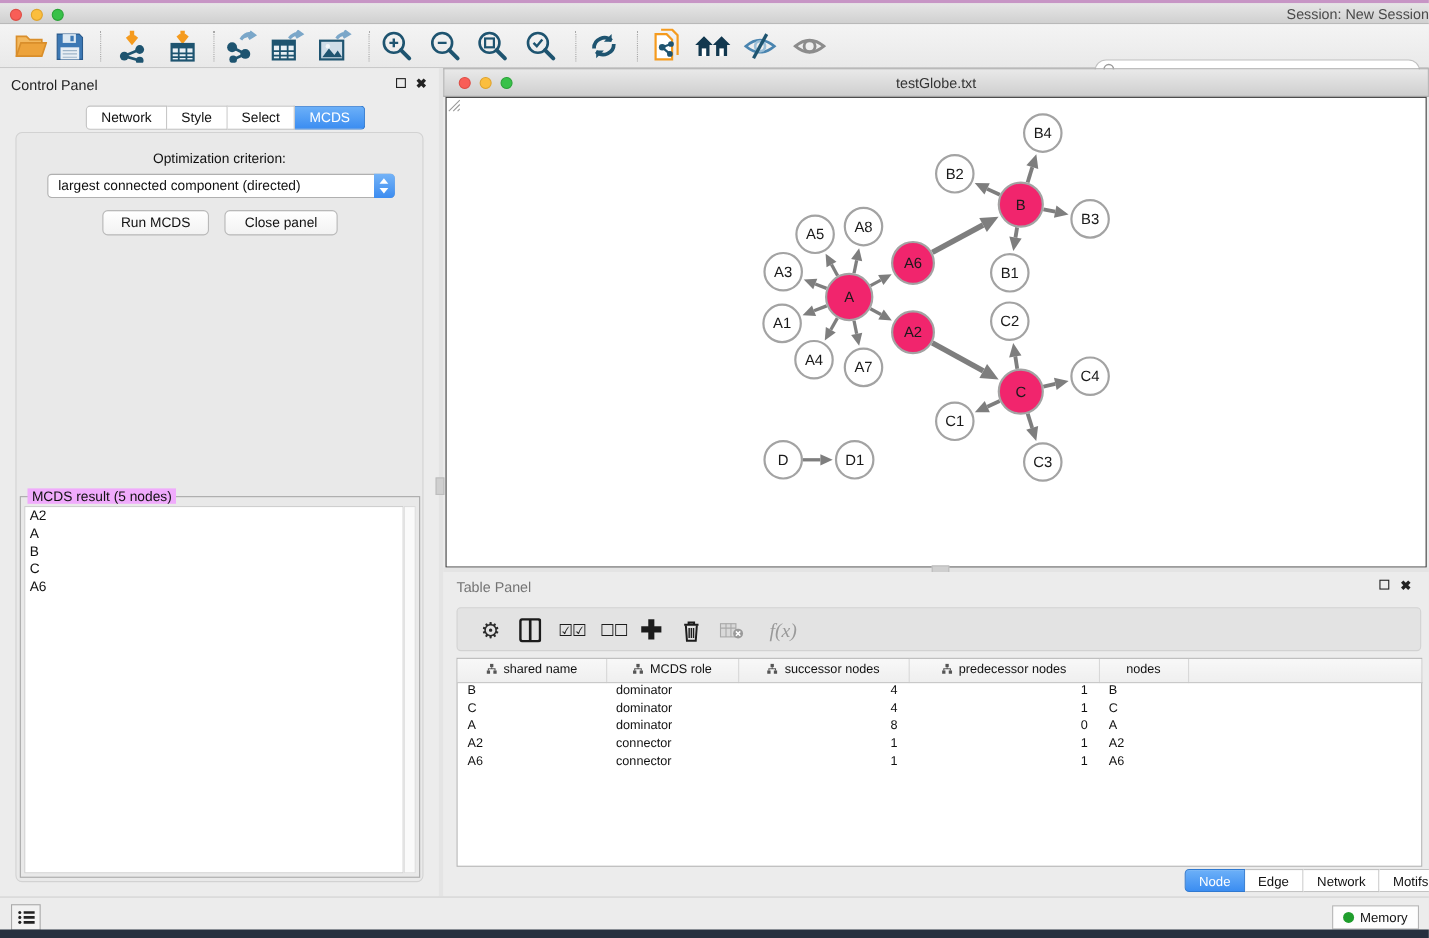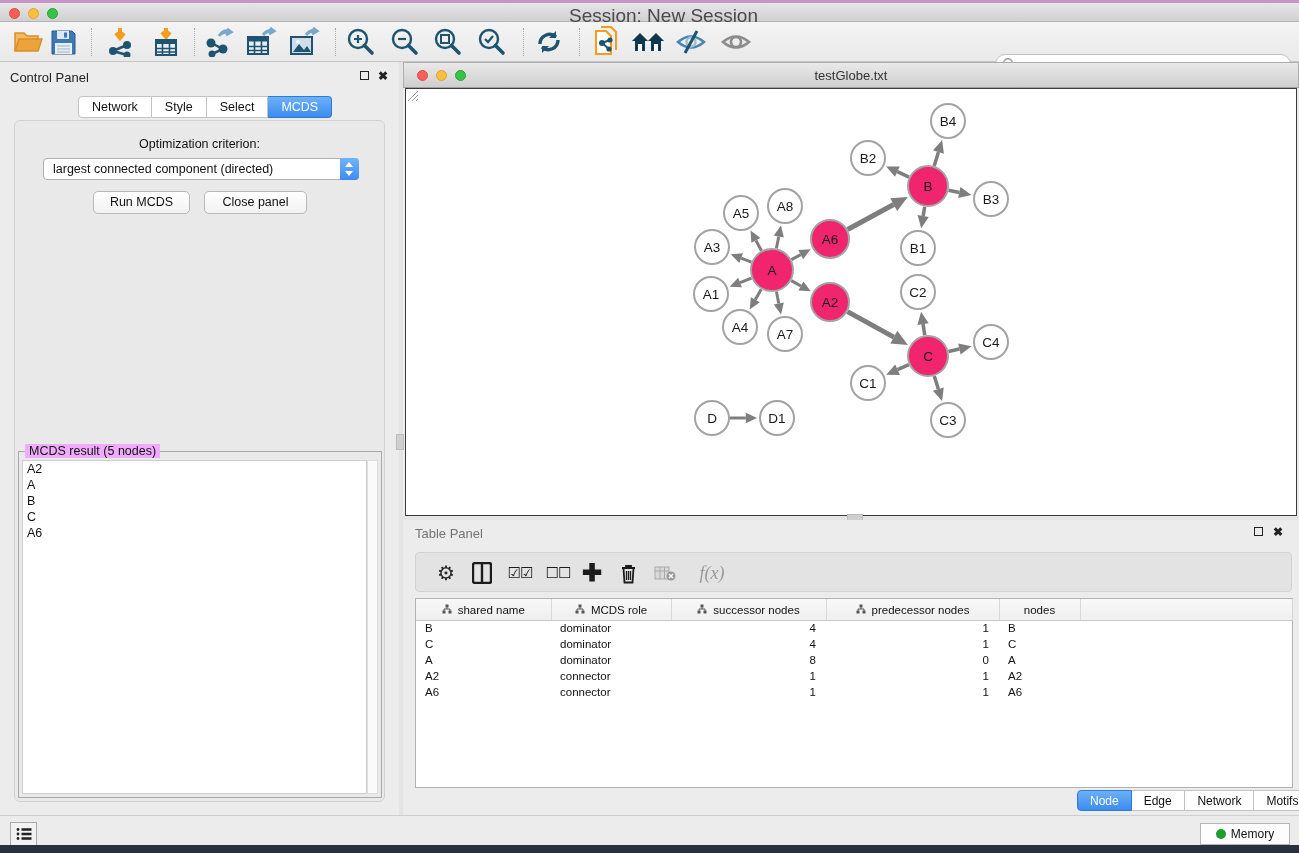--- a/index.html
+++ b/index.html
@@ -4,21 +4,21 @@
 <style>
   * { margin:0; padding:0; box-sizing:border-box; }
   html,body { width:1299px; height:853px; }
   body { font-family:"Liberation Sans", sans-serif; background:#ECECEC; position:relative; overflow:hidden; }
   #app { position:absolute; left:0; top:0; width:1299px; height:853px; }
 
   
   .desktop-top { position:absolute; left:0; top:0; width:1299px; height:3px; background:#c795c5; }
   .titlebar { position:absolute; left:0; top:3px; width:1299px; height:19px;
               background:linear-gradient(#e6e6e6,#d0d0d0); border-bottom:1px solid #b4b4b4; }
-  .titlebar .title { position:absolute; left:0; right:0; top:2px; text-align:center; font-size:19px; color:#4a4a4a;padding-left:28px; }
+  .titlebar .title { position:absolute; left:0; right:0; top:2px; text-align:right; font-size:13px; color:#4a4a4a;padding-left:28px; }
   .lights { position:absolute; top:5px; display:flex; gap:8px; }
   .titlebar .lights { left:9px; }
   .light { width:11px; height:11px; border-radius:50%; }
   .light.red { background:#f95e57; border:1px solid #dd4d45; }
   .light.yellow { background:#fbbe3e; border:1px solid #dfa32d; }
   .light.green { background:#38c149; border:1px solid #2aa338; }
 
   
   .toolbar { position:absolute; left:0; top:22px; width:1299px; height:40px;
              background:linear-gradient(#f4f4f4,#e9e9e9); border-bottom:1px solid #c6c6c6; }
@@ -93,21 +93,21 @@
   table.nodetable th .hlab { vertical-align:middle; }
   table.nodetable td { height:16px; padding:0 10px 0 9px; white-space:nowrap; overflow:hidden; }
   table.nodetable td.num { text-align:right; }
   .sort-ico { display:inline-block; margin-right:6px; vertical-align:-1px; }
   .tp-tabs { left:674px; top:270px; }
   .tp-tabs .seg { font-size:12px; padding:0 12px; height:21px; line-height:20px; }
 
   
   .statusbar { position:absolute; left:0; top:815px; width:1299px; height:30px; background:#ececec; border-top:1px solid #cfcfcf; }
   .list-btn { position:absolute; left:10px; top:6px; width:27px; height:24px; background:#f2f2f2; border:1px solid #a9a9a9; display:flex; align-items:center; justify-content:center; }
-  .memory-btn { position:absolute; right:9px; top:7px; width:90px; height:22px; background:#fdfdfd; border:1px solid #b5b5b5;
+  .memory-btn { position:absolute; right:9px; top:7px; width:79px; height:22px; background:#fdfdfd; border:1px solid #b5b5b5;
                 display:flex; align-items:center; justify-content:center; gap:5px; font-size:12px; color:#111; }
   .memdot { width:10px; height:10px; border-radius:50%; background:#1f9d2c; }
   .desktop-bottom { position:absolute; left:0; top:845px; width:1299px; height:8px; background:#27303f; }
 </style>
 </head>
 <body>
 
 <div id="app">
 
   <div class="desktop-top"></div>

